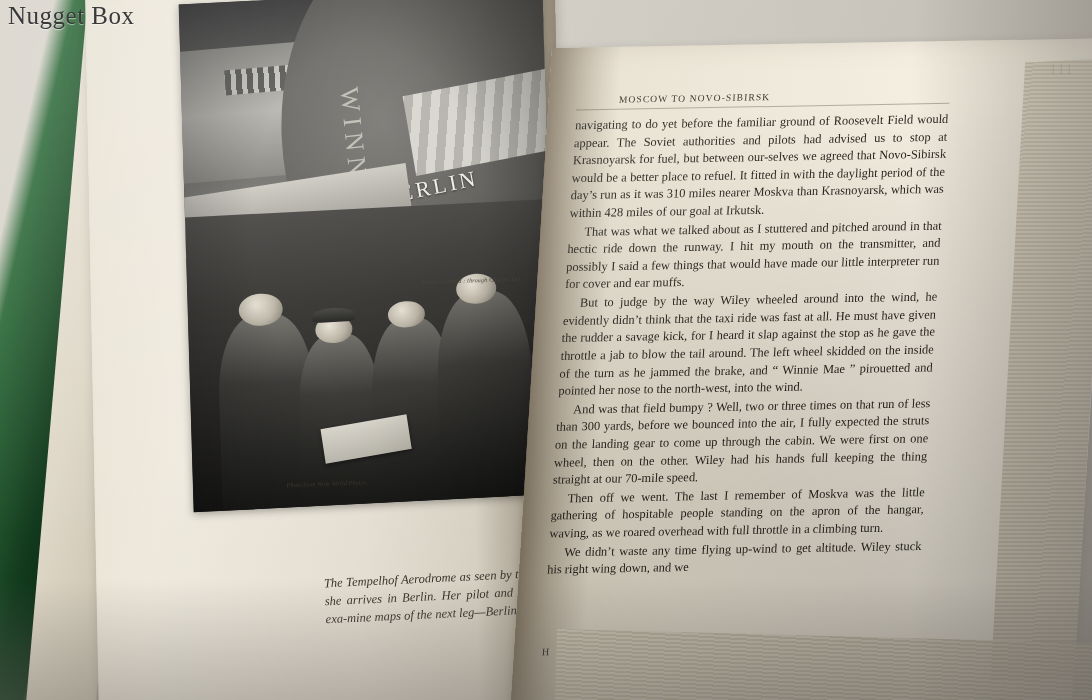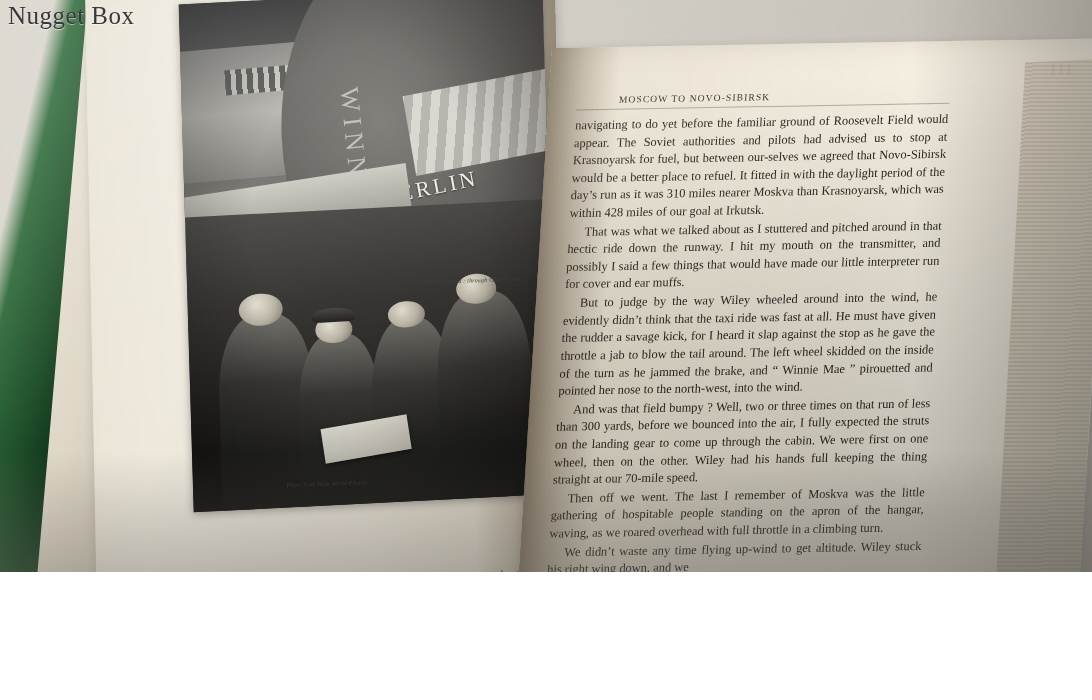--- a/index.html
+++ b/index.html
@@ -3,21 +3,21 @@
 <meta charset="utf-8">
 <style>
   html, body {
     margin: 0;
     padding: 0;
     background: #ffffff;
   }
   #stage {
     position: relative;
     width: 1092px;
-    height: 572px;
+    height: 700px;
     overflow: hidden;
     background: #22c55e;
     font-family: "Liberation Serif", serif;
   }
 
   
   .surface {
     position: absolute;
     inset: 0;
     background:

